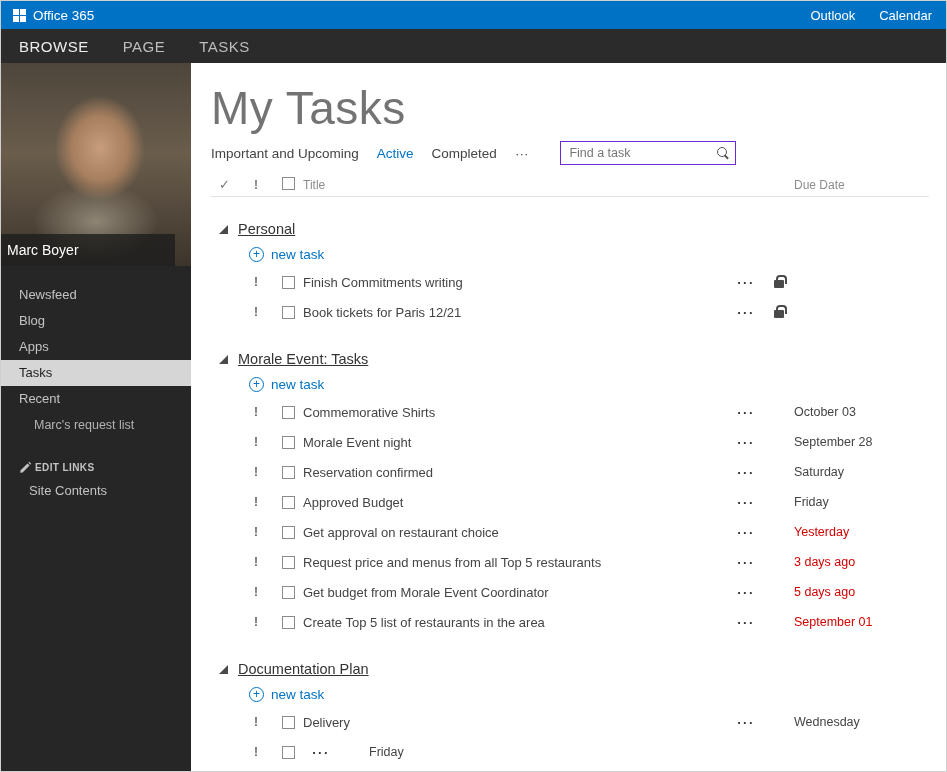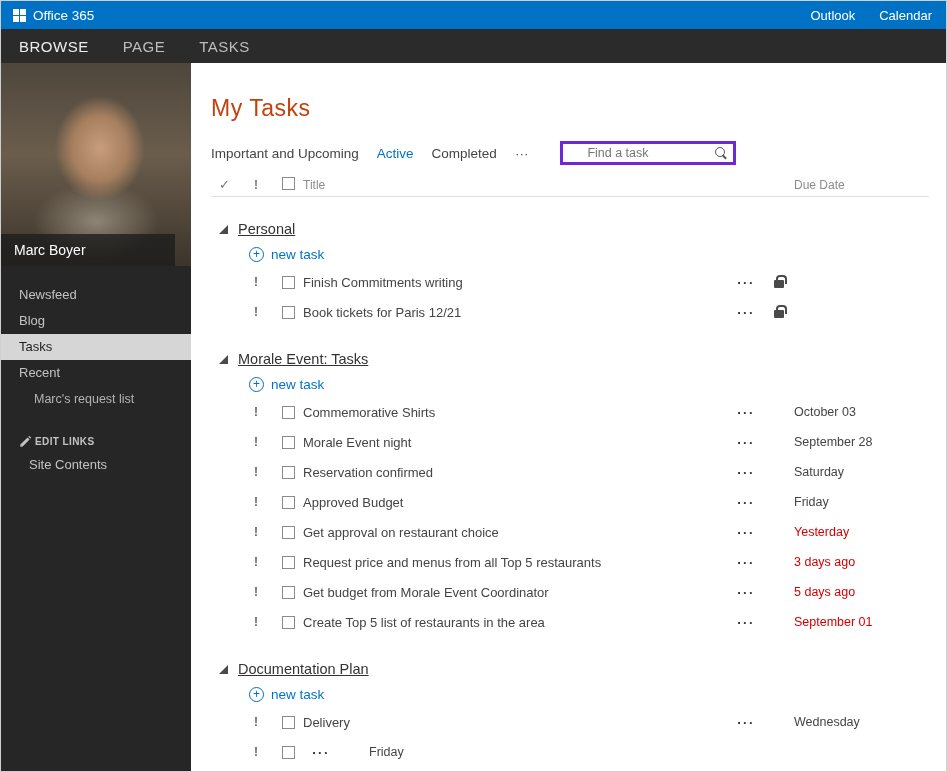--- a/index.html
+++ b/index.html
@@ -24,36 +24,36 @@
   .body-row { flex: 1; display: flex; overflow: hidden; }
 
   
   .sidebar { width: 190px; flex-shrink: 0; background: var(--sidebar-bg, #262626); color: #c3c3c3; }
   .avatar { height: 203px; position: relative;
     background:
       radial-gradient(ellipse 60px 70px at 52% 42%, #c79d7d 0%, #a8805f 45%, rgba(0,0,0,0) 75%),
       radial-gradient(ellipse 90px 55px at 50% 78%, #8f8575 0%, rgba(0,0,0,0) 70%),
       linear-gradient(180deg, #4e463c 0%, #6a5d4c 45%, #3c342b 100%);
   }
-  .avatar-name { position: absolute; bottom: 0; left: 0; right: 16px; height: 32px; line-height: 32px; padding-left: 13px; background: rgba(28,28,28,0.78); color: #fff; font-size: 14px; }
+  .avatar-name { position: absolute; bottom: 0; left: 0; right: 16px; height: 32px; line-height: 32px; padding-left: 6px; background: rgba(28,28,28,0.78); color: #fff; font-size: 14px; }
   .side-nav { margin-top: 16px; }
   .side-item { height: 26px; line-height: 26px; padding-left: 18px; font-size: 13px; cursor: pointer; color: #c3c3c3; white-space: nowrap; }
   .side-item.active { background: var(--active-item-bg, #d6d6d6); color: #1e1e1e; }
   .side-item.indent { padding-left: 33px; color: #b3b3b3; font-size: 12.5px; }
   .edit-links { margin-top: 18px; padding-left: 18px; height: 22px; display: flex; align-items: center; gap: 3px; font-size: 10px; letter-spacing: 0.4px; color: #c3c3c3; cursor: pointer; font-weight: bold; }
   .site-contents { padding-left: 28px; height: 26px; line-height: 26px; font-size: 13px; cursor: pointer; }
 
   
   .main { flex: 1; padding: 0 17px 0 20px; overflow: hidden; background: #fff; }
-  h1.page-title { margin-top: 22px; font-size: 23px; font-weight: 300; color: #c2410c; letter-spacing: 0.5px; line-height: 46px; }
+  h1.page-title { margin-top: 22px; font-size: 46px; font-weight: 300; color: #737373; letter-spacing: 0.5px; line-height: 46px; }
 
   .filter-row { display: flex; align-items: center; margin-top: 10px; gap: 18px; }
   .filter { font-size: 13.5px; color: #444; cursor: pointer; white-space: nowrap; }
   .filter.active { color: var(--accent, #0072c6); }
-  .search-box { margin-left: 14px; width: 176px; height: 24px; border: 3px solid #6d28d9; display: flex; align-items: center; background: #fff; padding: 0 5px 0 24px; }
+  .search-box { margin-left: 14px; width: 176px; height: 24px; border: 1px solid #6d28d9; display: flex; align-items: center; background: #fff; padding: 0 5px 0 8px; }
   .search-box input { border: none; outline: none; flex: 1; min-width: 0; font-size: 12.5px; color: #444; font-family: "Liberation Sans", sans-serif; }
   .search-box input::placeholder { color: #767676; }
   .search-icon { position: relative; width: 14px; height: 14px; flex-shrink: 0; cursor: pointer; }
   .search-icon::before { content: ""; position: absolute; left: 1px; top: 1px; width: 8px; height: 8px; border: 1.5px solid #555; border-radius: 50%; }
   .search-icon::after { content: ""; position: absolute; width: 5px; height: 1.5px; background: #555; transform: rotate(45deg); left: 8px; top: 10px; }
 
   
   .table-header { display: flex; align-items: center; margin-top: 8px; height: 24px; border-bottom: 1px solid #e1e1e1; color: #8c8c8c; font-size: 12px; padding-left: 8px; }
   .h-check { width: 35px; font-size: 13px; color: #777; }
   .h-excl { width: 28px; font-weight: bold; color: #777; }
@@ -113,20 +113,21 @@
 
   <div class="body-row">
 
     <aside class="sidebar">
       <div class="avatar">
         <div class="avatar-name">Marc Boyer</div>
       </div>
       <nav class="side-nav" id="sidebar-nav">
           <div class="side-item">Newsfeed</div>
           <div class="side-item">Blog</div>
+          <div class="side-item">Apps</div>
           <div class="side-item active">Tasks</div>
           <div class="side-item">Recent</div>
           <div class="side-item indent">Marc's request list</div>
         </nav>
       <div class="edit-links">
         <svg width="13" height="13" viewBox="0 0 16 16">
           <path fill="#c3c3c3" d="M2 11.5 L10.5 3 L13 5.5 L4.5 14 L1.5 14.5 Z"></path>
           <path fill="#c3c3c3" d="M11.5 2 L12.5 1 L15 3.5 L14 4.5 Z"></path>
         </svg>
         <span>EDIT LINKS</span>

